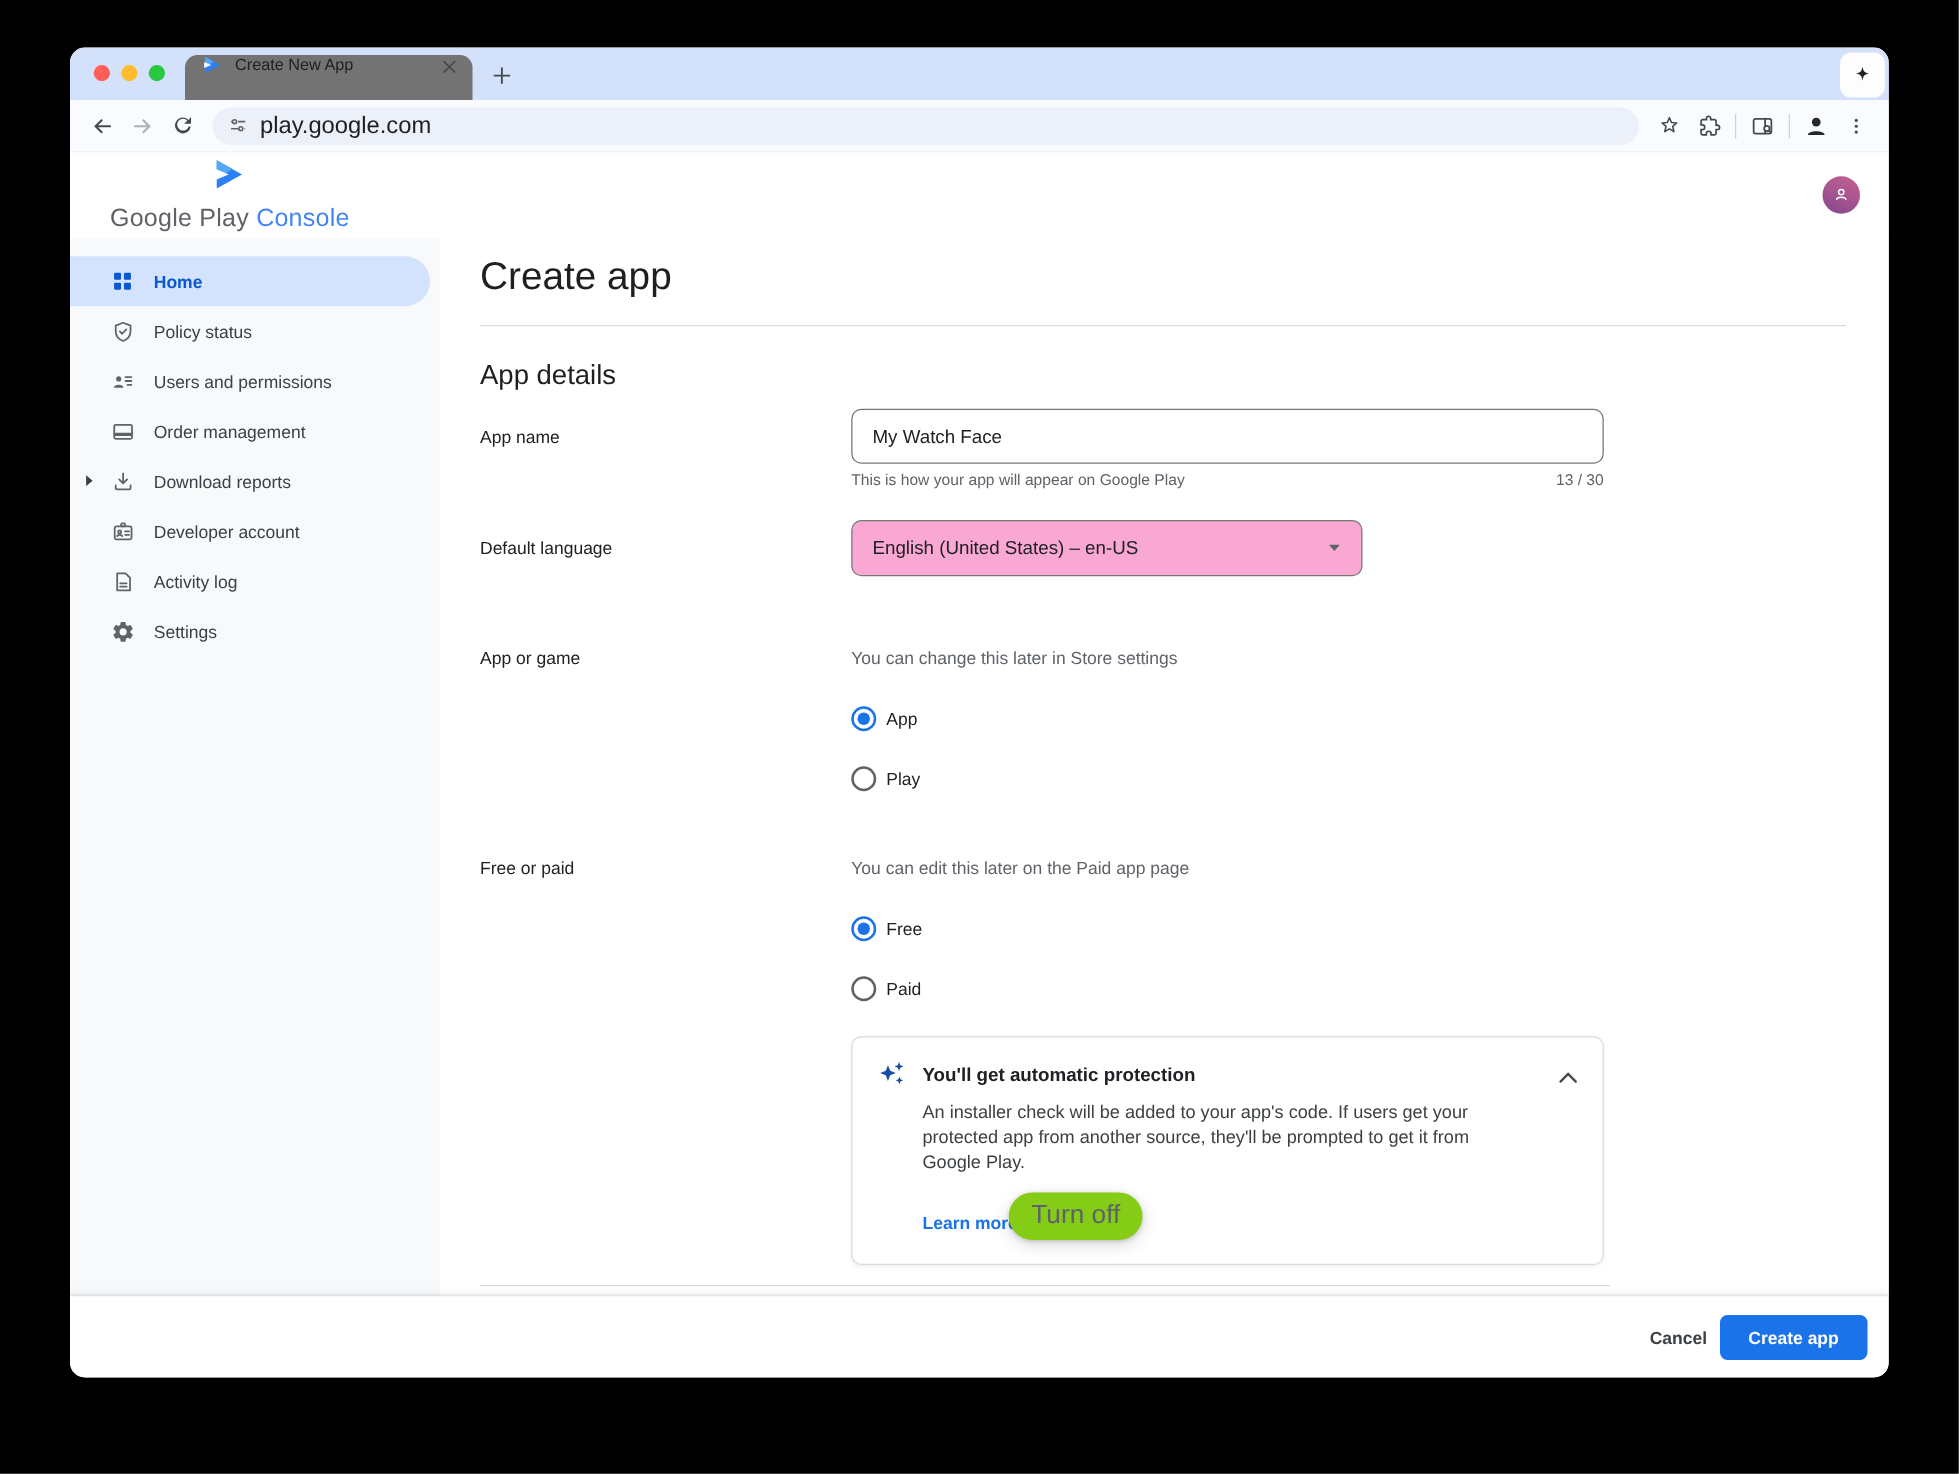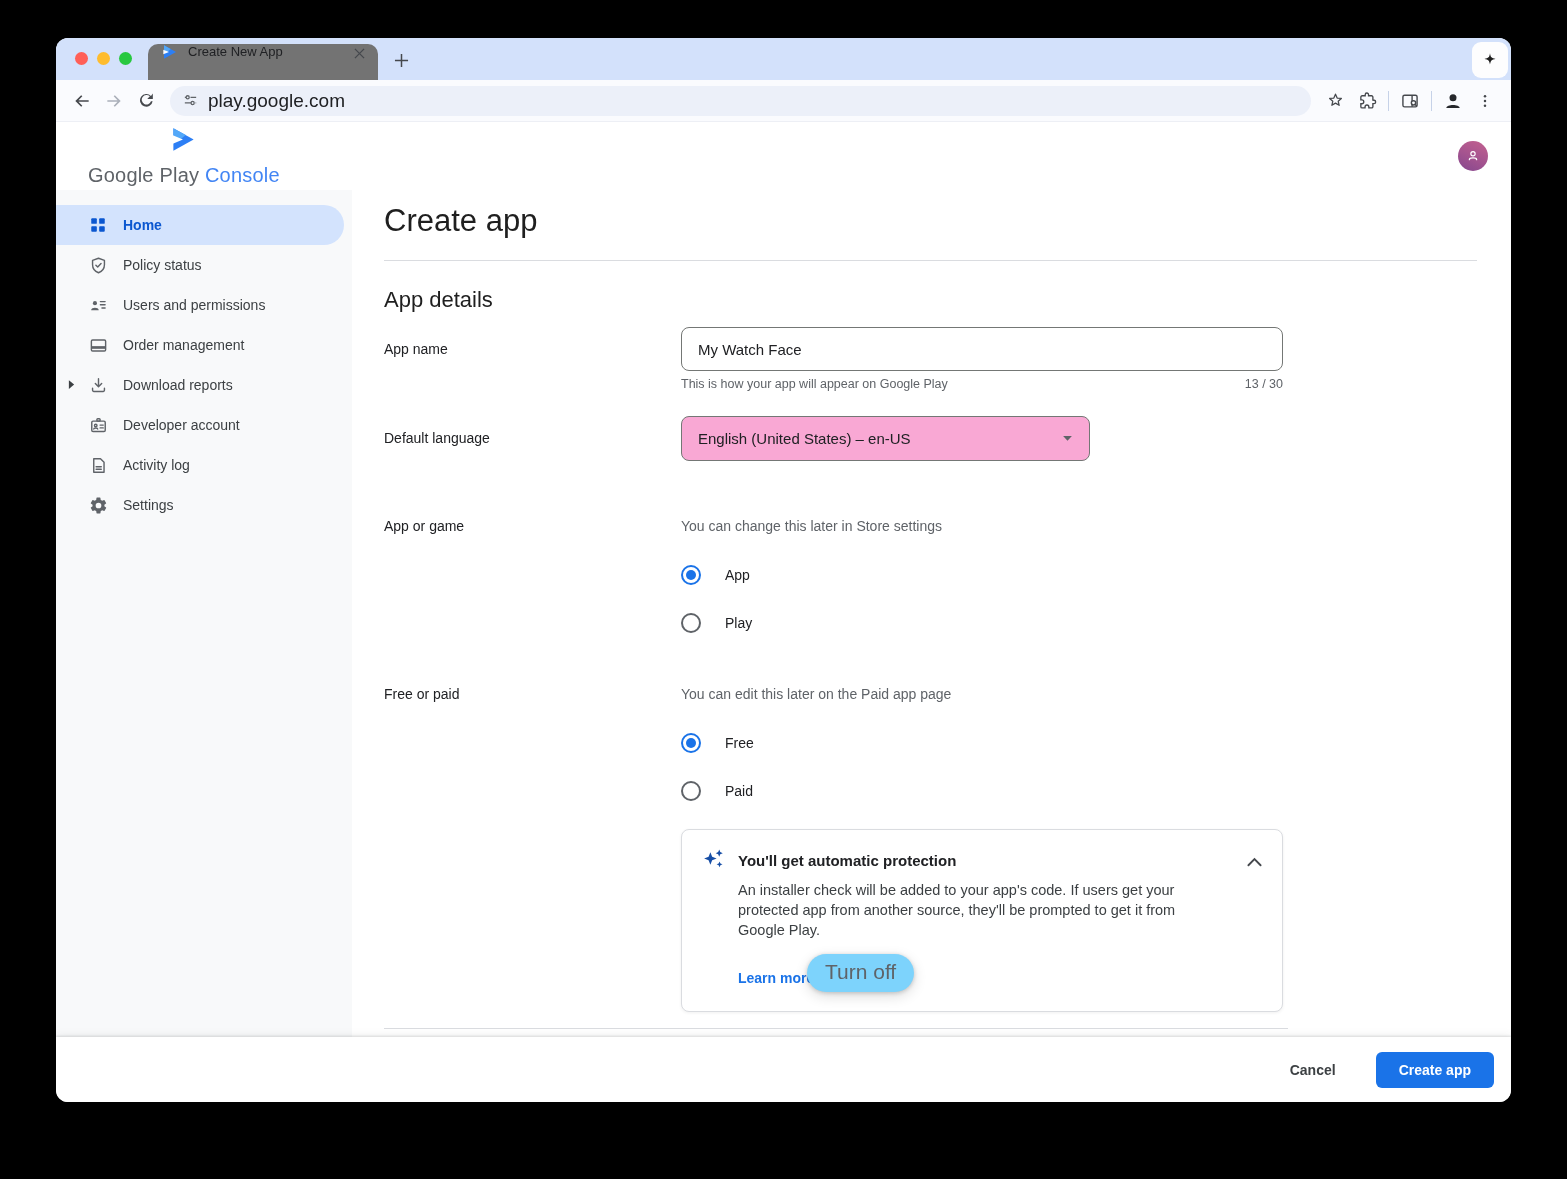--- a/index.html
+++ b/index.html
@@ -86,46 +86,46 @@
     font-family:"Liberation Sans",sans-serif; font-size:15px; color:#202124; padding:0 16px; outline:none;
   }
   .helper-row { position:absolute; left:329px; top:187px; width:602px; display:flex; justify-content:space-between; font-size:12.5px; color:#5F6368; }
   .select {
     position:absolute; left:329px; top:226px; width:409px; height:45px;
     border:1px solid #747775; border-radius:8px; background:#f9a8d4;
     display:flex; align-items:center; padding:0 16px; font-size:15px; color:#202124;
   }
   .select .sel-caret { margin-left:auto; }
 
-  .radio-row { position:absolute; left:329px; height:28px; display:flex; align-items:center; gap:24px; font-size:14px; color:#202124; }
+  .radio-row { position:absolute; left:329px; height:28px; display:flex; align-items:center; gap:8px; font-size:14px; color:#202124; }
   .radio { width:20px; height:20px; border-radius:50%; border:2px solid #5F6368; flex:none; position:relative; background:#fff; }
   .radio.checked { border-color:#1A73E8; }
   .radio.checked::after { content:""; position:absolute; left:3px; top:3px; width:10px; height:10px; border-radius:50%; background:#1A73E8; }
 
   .card {
     position:absolute; left:329px; top:639px; width:602px; height:183px;
     border:1px solid #DADCE0; border-radius:8px; background:#fff;
     box-shadow:0 1px 3px rgba(60,64,67,.08);
   }
   .card-sparkle { position:absolute; left:19px; top:17px; }
   .card-title { position:absolute; left:56px; top:22px; font-size:15px; font-weight:bold; color:#202124; }
   .card-chevron { position:absolute; right:16px; top:20px; width:24px; height:24px; display:flex; align-items:center; justify-content:center; }
   .card-body { position:absolute; left:56px; top:50px; width:478px; font-size:14.5px; line-height:20px; color:#3C4043; }
   .card-link { position:absolute; left:56px; top:140px; font-size:14px; font-weight:bold; color:#1A73E8; cursor:pointer; }
   .turnoff {
-    position:absolute; left:125px; top:124px; padding:6px 18px 8px; border-radius:20px; background:#7dd3fc;
+    position:absolute; left:125px; top:124px; padding:6px 18px 8px; border-radius:20px; background:#84cc16;
     box-shadow:0 1px 4px rgba(0,0,0,.18), 0 4px 14px rgba(0,0,0,.14);
     font-size:21px; color:#5F6368; white-space:nowrap;
   }
 
   
   .footer {
     height:65px; flex:none; background:#fff; position:relative; z-index:3;
     box-shadow:0 -1px 2px rgba(60,64,67,.15), 0 -2px 8px rgba(60,64,67,.08);
-    display:flex; align-items:center; justify-content:flex-end; padding-right:17px; gap:30px;
+    display:flex; align-items:center; justify-content:flex-end; padding-right:17px; 
   }
   .btn-text { font-size:14px; font-weight:bold; color:#3C4043; background:none; border:none; font-family:inherit; padding:8px 10px; cursor:pointer; }
   .btn-primary {
     height:36px; padding:0 23px; border:none; border-radius:6px; background:#1A73E8; color:#fff;
     font-size:14px; font-weight:bold; font-family:inherit; cursor:pointer;
   }
   svg { display:block; }
 </style>
 </head>
 <body>

